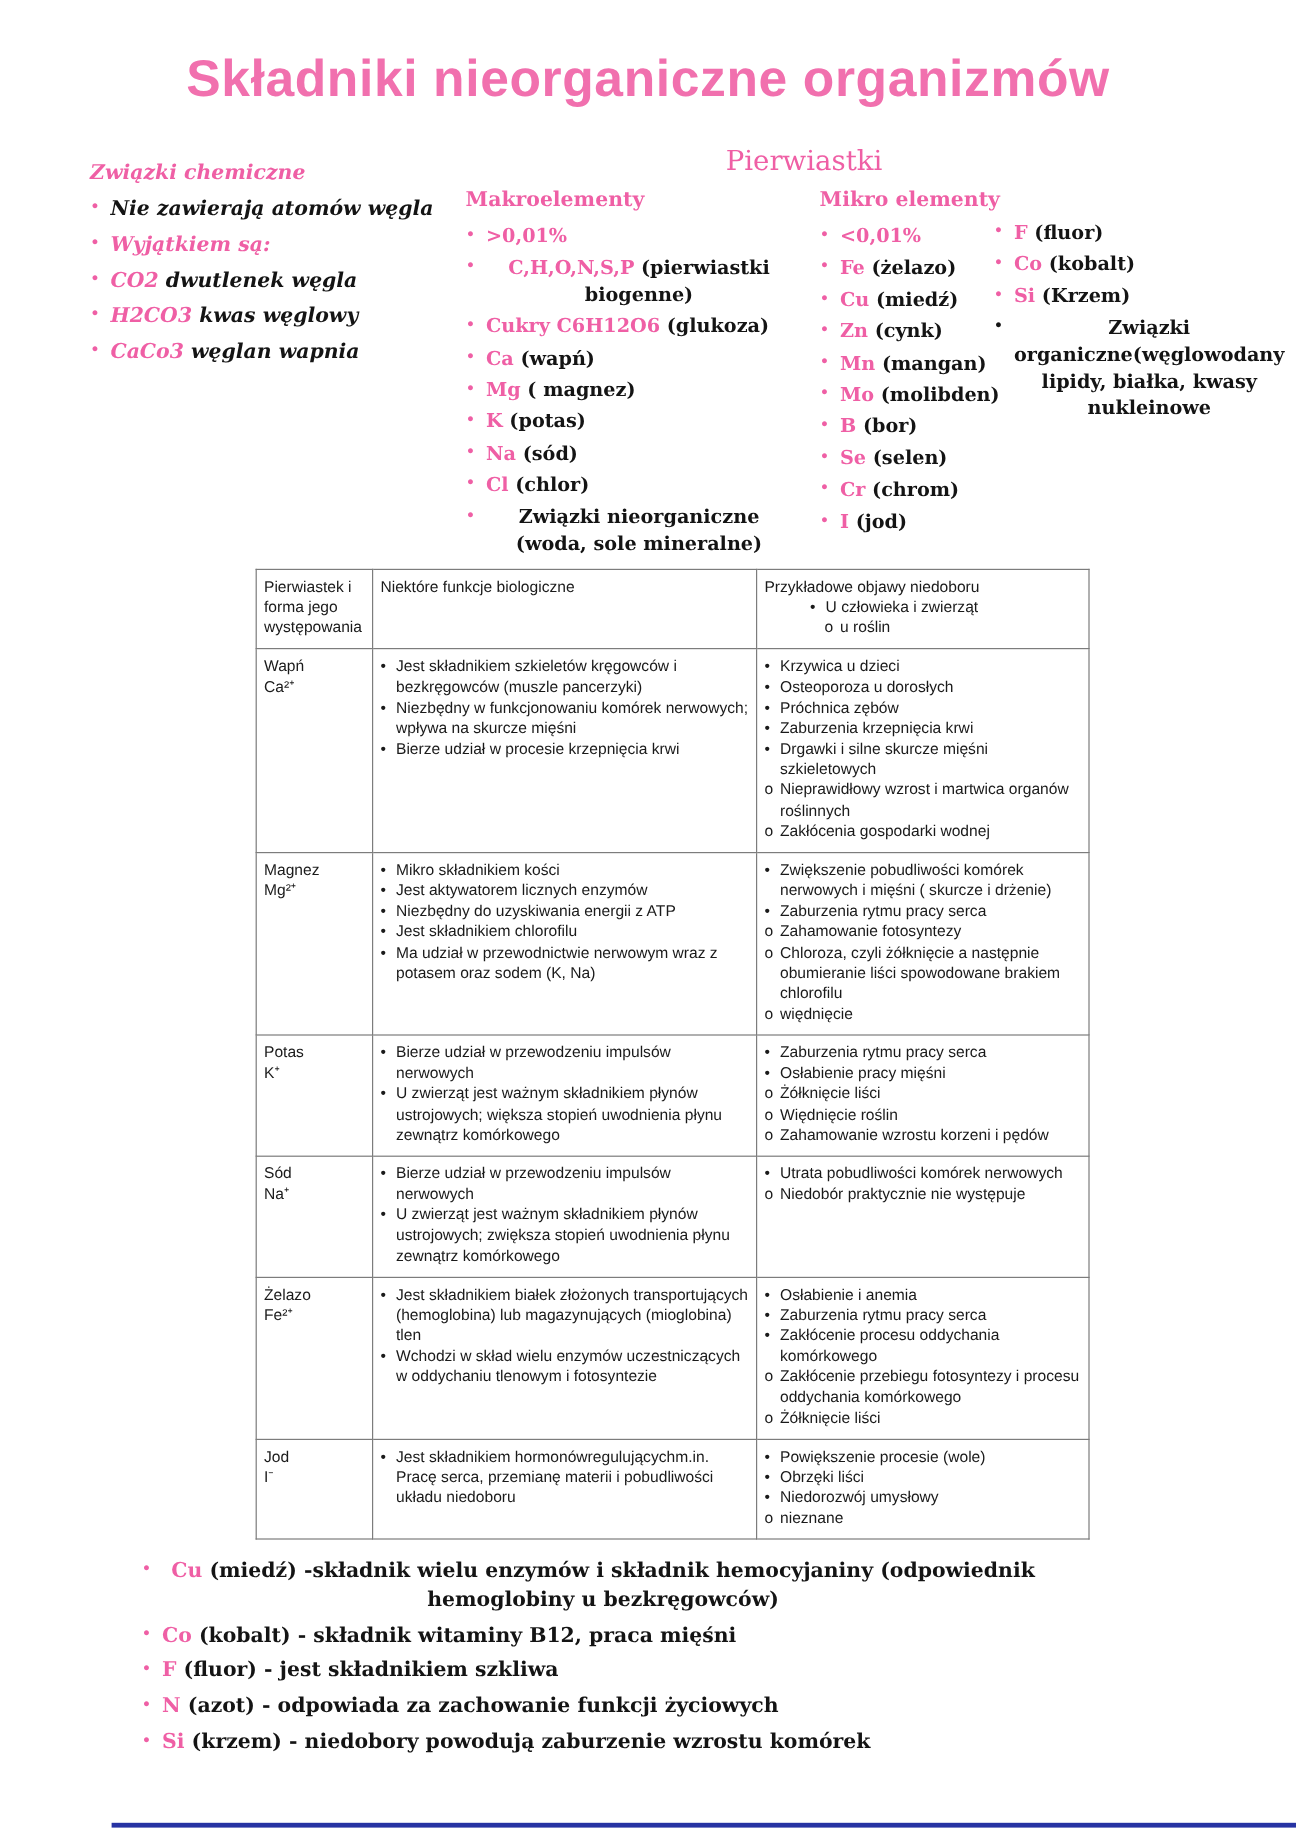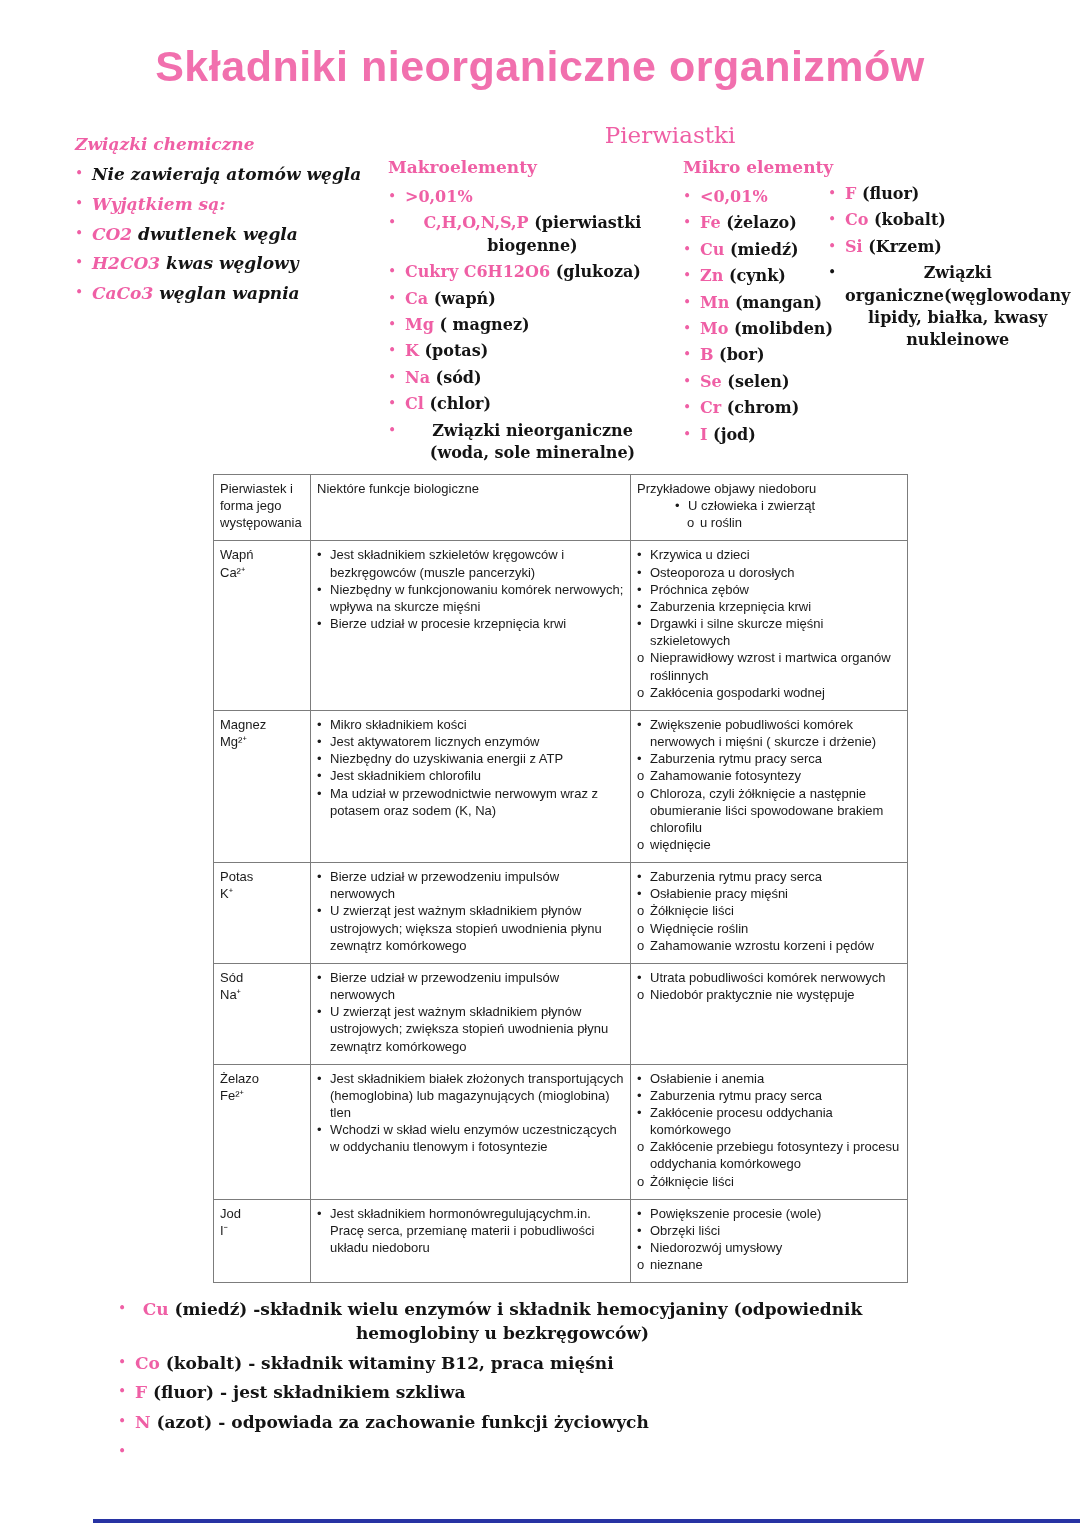--- a/index.html
+++ b/index.html
@@ -473,18 +473,19 @@
       <div class="li">
         <span class="dot">•</span>
         <span class="litx"><span class="pk">F</span><span class="bk"> (fluor) - jest składnikiem szkliwa</span></span>
       </div>
       <div class="li">
         <span class="dot">•</span>
         <span class="litx"><span class="pk">N</span><span class="bk"> (azot) - odpowiada za zachowanie funkcji życiowych</span></span>
       </div>
       <div class="li">
         <span class="dot">•</span>
+        <span class="litx"><span class="pk">Si</span><span class="bk"> (krzem) - niedobory powodują zaburzenie wzrostu komórek</span></span>
       </div>
     </div>
 
   <div class="bottom-line"></div>
 
 </div>
 
 </body></html>

